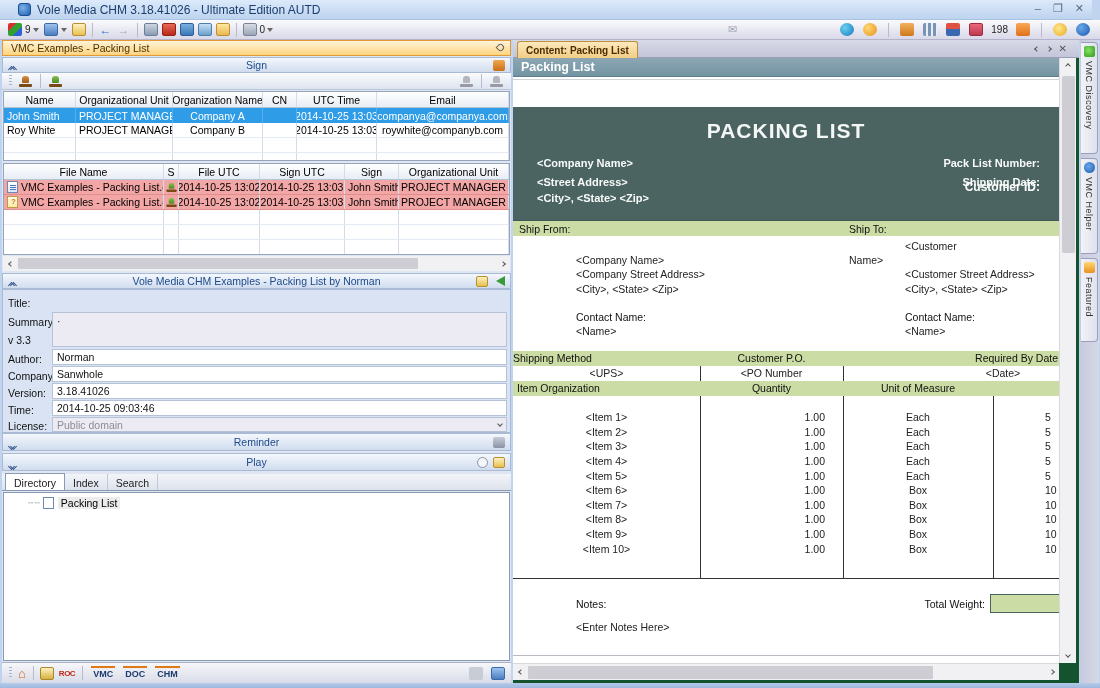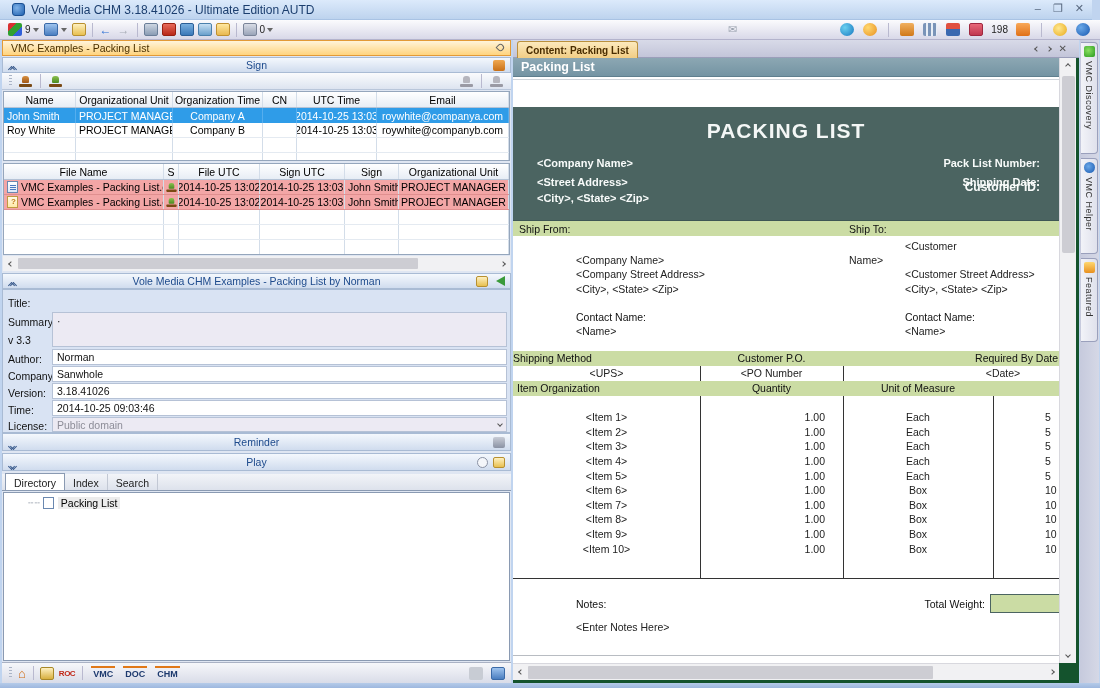--- a/index.html
+++ b/index.html
@@ -1,20 +1,20 @@
 <!DOCTYPE html>
 <html><head>
 <meta charset="utf-8">
 <style>
   *{margin:0;padding:0;box-sizing:border-box;font-family:"Liberation Sans",sans-serif}
   body{background:#9db4d6;width:1100px;height:688px;overflow:hidden}
   .abs{position:absolute}
   .win{position:relative;width:1100px;height:688px;background:#c0d4ef;overflow:hidden}
   
-  .titlebar{position:absolute;left:0;top:0;width:1092px;height:20px;background:linear-gradient(#dceafb,#bdd3ee);display:flex;align-items:center;padding-left:12px;border-bottom:1px solid #a9c3e4}
+  .titlebar{position:absolute;left:0;top:0;width:1092px;height:20px;background:linear-gradient(#dceafb,#bdd3ee);display:flex;align-items:center;padding-left:18px;border-bottom:1px solid #a9c3e4}
   .appico{width:13px;height:13px;border-radius:3px;background:radial-gradient(circle at 35% 35%,#7fb2e8,#1d5fae);margin-right:6px;border:1px solid #1a4f92}
   .wtitle{font-size:12px;color:#1b3e6e}
   .wctrls{position:absolute;right:8px;top:2px;display:flex;gap:12px;color:#5a6a80;font-size:11px}
   .wctrls span{cursor:default}
   
   .toolbar{position:absolute;left:0;top:20px;width:1100px;height:20px;background:linear-gradient(#fbfbfd,#d8d8e8);border-bottom:1px solid #b3b3cc;display:flex;align-items:center;padding:0 6px;font-size:10px;color:#333}
   .tico{width:14px;height:13px;border-radius:2px;display:inline-block;margin:0 2px;flex:none}
   .tsep{width:1px;height:14px;background:#b9b9cf;margin:0 4px;flex:none}
   .darr{width:0;height:0;border-left:3px solid transparent;border-right:3px solid transparent;border-top:4px solid #666;display:inline-block;margin:0 3px 0 1px}
   .cnt{margin:0 1px;color:#222}
@@ -171,32 +171,32 @@
         <span class="stamp gray"></span>
         <span class="tsep"></span>
         <span class="stamp gray"></span>
       </span>
     </div>
 
     <div class="grid t1" style="left:1px;top:51px;width:507px;height:70px">
       <div class="trow thead">
         <span class="tc c1">Name</span>
         <span class="tc c2">Organizational Unit</span>
-        <span class="tc c3">Organization Time</span>
+        <span class="tc c3">Organization Name</span>
         <span class="tc c4">CN</span>
         <span class="tc c5">UTC Time</span>
         <span class="tc c6">Email</span>
       </div>
       <div class="trow rowsel">
         <span class="tc c1">John Smith</span>
         <span class="tc c2">PROJECT MANAGER</span>
         <span class="tc c3">Company A</span>
         <span class="tc c4"></span>
         <span class="tc c5">2014-10-25 13:03</span>
-        <span class="tc c6">roywhite@companya.com</span>
+        <span class="tc c6">companya@companya.com</span>
       </div>
       <div class="trow rowempty">
         <span class="tc c1">Roy White</span>
         <span class="tc c2">PROJECT MANAGER</span>
         <span class="tc c3">Company B</span>
         <span class="tc c4"></span>
         <span class="tc c5">2014-10-25 13:03</span>
         <span class="tc c6">roywhite@companyb.com</span>
       </div>
       <div class="trow rowempty">

